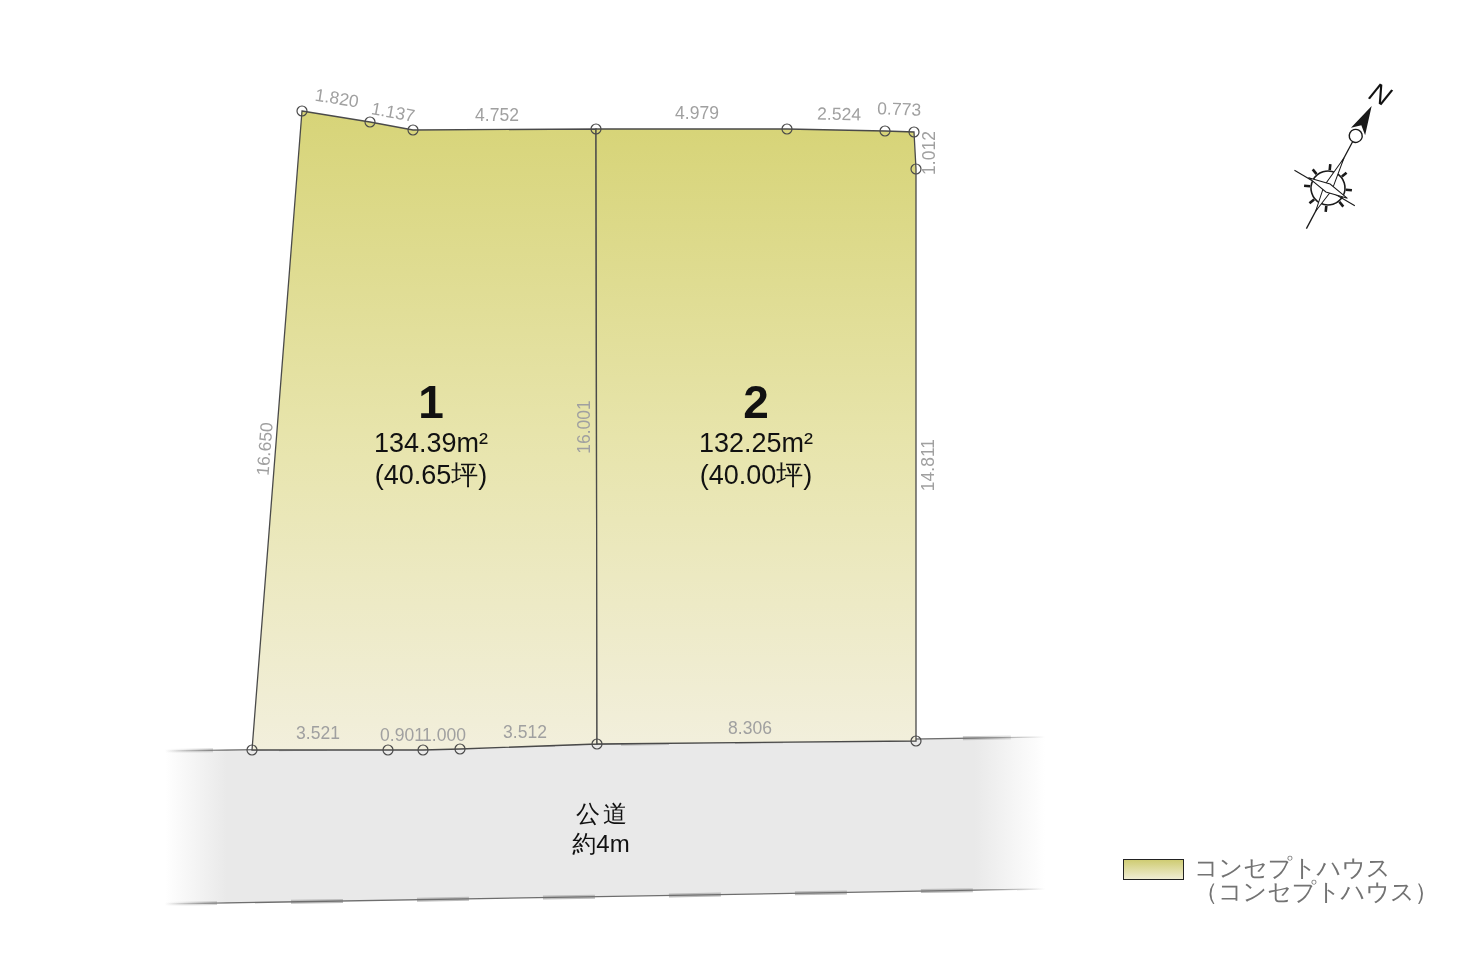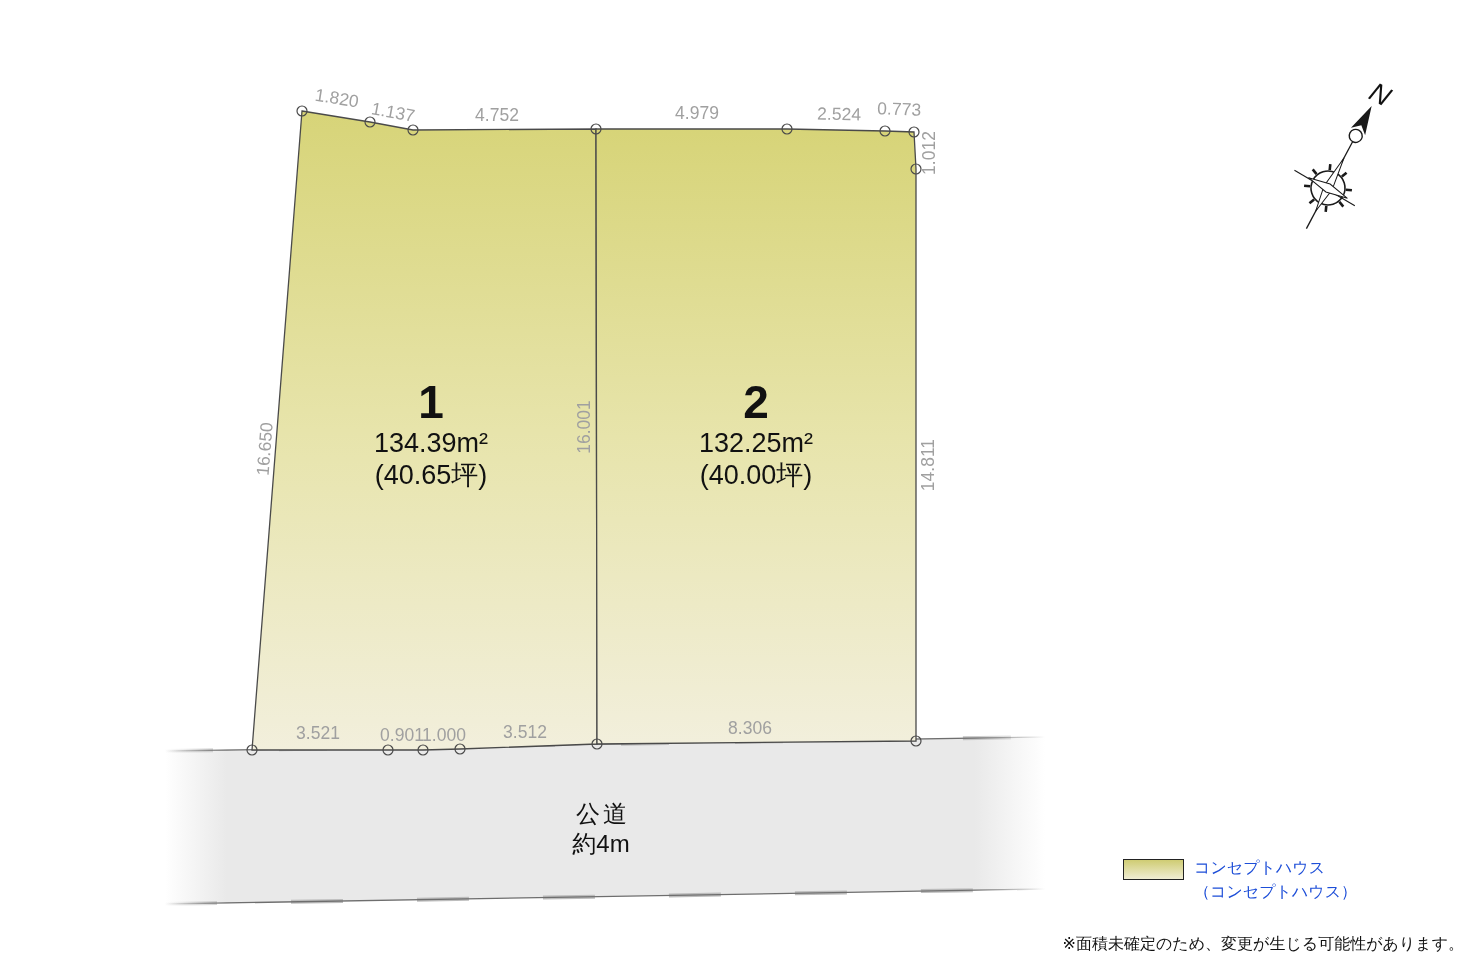--- a/index.html
+++ b/index.html
@@ -16,21 +16,21 @@
   .dim      { fill:#a0a0a0; font-size:17.5px; }
   .plot-num { fill:#111111; font-size:46px; font-weight:bold; }
   .plot-area{ fill:#111111; font-size:27px; }
   .road-label { fill:#111111; font-size:24px; }
   .road-label.kanji { letter-spacing:3px; }
   .compass-n { fill:#111111; font-size:27px; font-style:italic; }
 
   .legend {
     position:absolute; left:1123px; top:856px;
     display:flex; align-items:flex-start; gap:10px;
-    color:#1d4ed8; font-size:16px; line-height:24px;
+    color:#737373; font-size:24px; line-height:24px;
   }
   .legend-swatch {
     width:59px; height:19px; margin-top:3px;
     border:1px solid #222;
     background:linear-gradient(#cfcc73,#f0edd3);
     flex:0 0 auto;
   }
   .legend-text { white-space:nowrap; }
   .footnote {
     position:absolute; right:16px; top:934px;
@@ -152,14 +152,13 @@
   </svg>
 
   <div class="legend">
     <span class="legend-swatch"></span>
     <span class="legend-text">
       <span>コンセプトハウス</span><br>
       <span>（コンセプトハウス）</span>
     </span>
   </div>
 
-  <div class="footnote">※面積未確定のため、変更が生じる可能性があります。</div>
 </div>
 
 </body></html>

